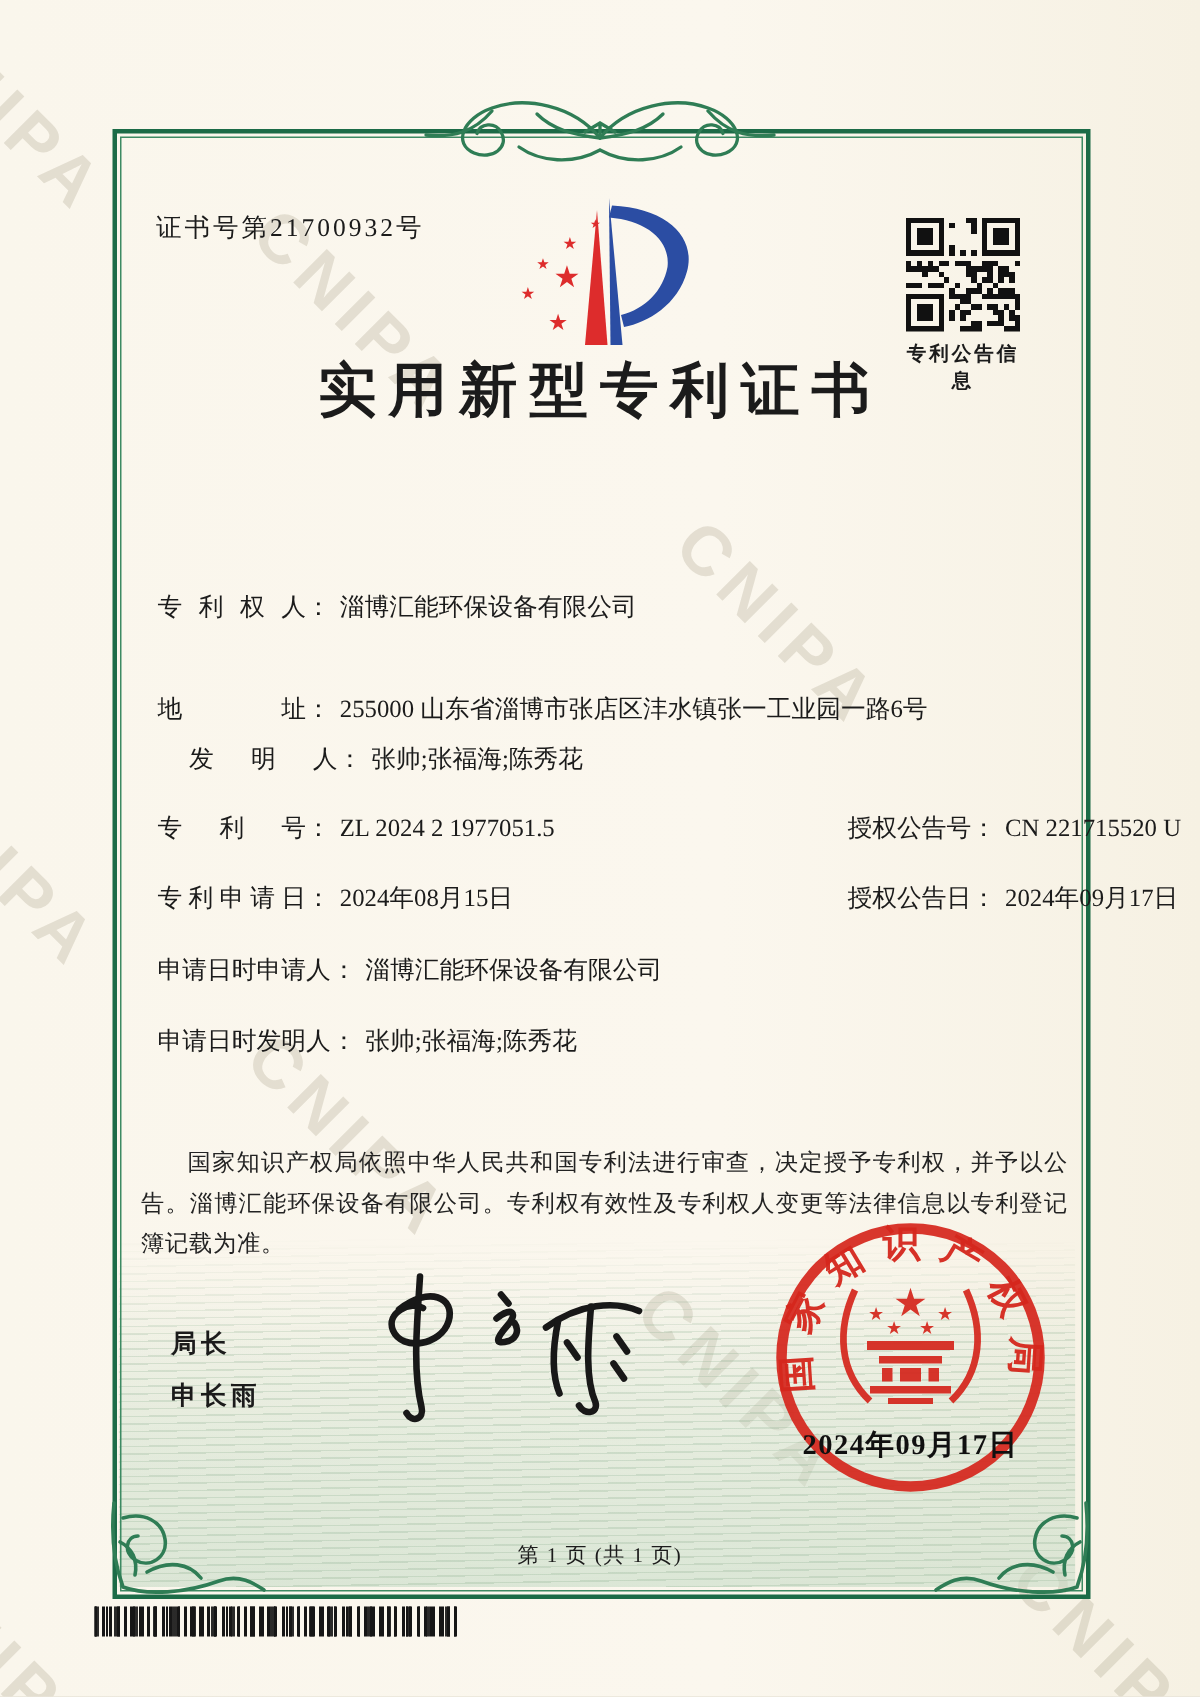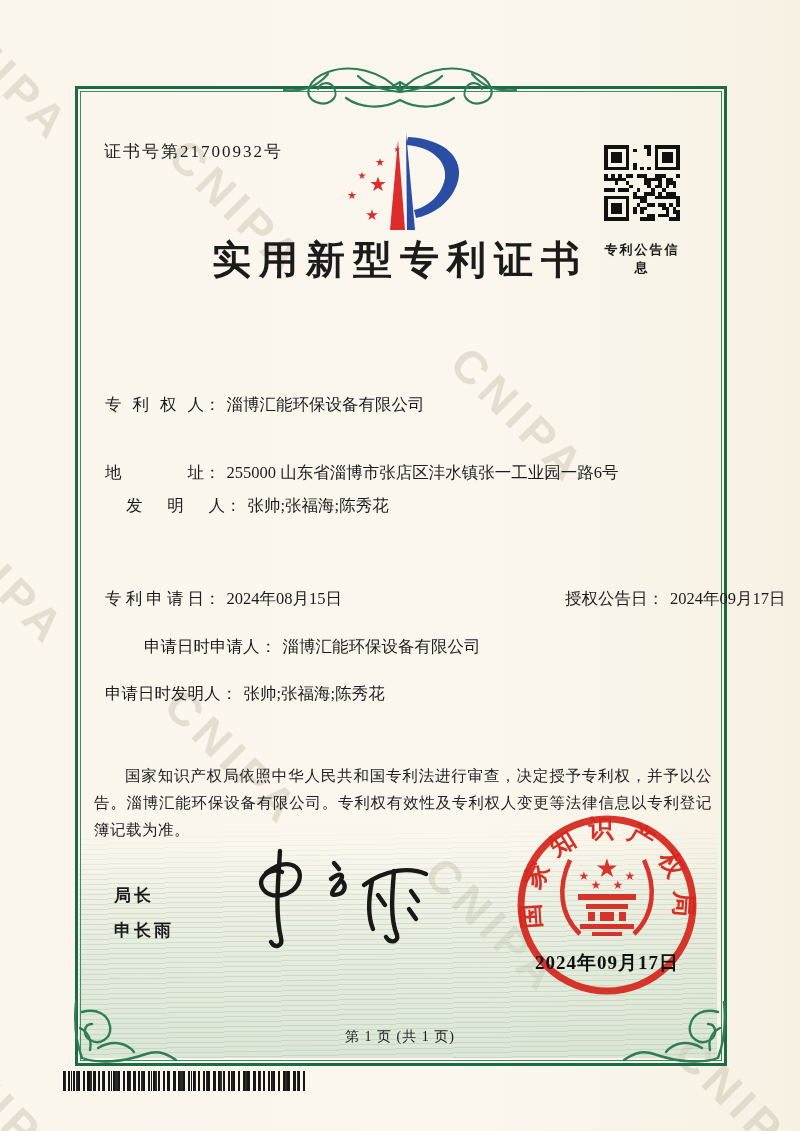--- a/index.html
+++ b/index.html
@@ -22,21 +22,21 @@
   .ornament-top{position:absolute;left:278px;top:52px;width:244px;height:70px;}
   .corner-fl{position:absolute;width:110px;height:68px;}
   .corner-left{left:68px;top:998px;}
   .corner-right{left:622px;top:998px;transform:scaleX(-1);}
 
   
   .cert-no{position:absolute;left:104px;top:140px;font-size:17px;letter-spacing:2px;}
   .logo{position:absolute;left:336px;top:131px;width:180px;height:104px;}
   .qr-wrap{position:absolute;left:599px;top:145px;width:86px;text-align:center;}
   .qr{width:76px;height:76px;display:block;margin:0 auto;}
-  .qr-caption{margin-top:20px;font-size:13px;font-weight:bold;letter-spacing:2px;
+  .qr-caption{margin-top:6px;font-size:13px;font-weight:bold;letter-spacing:2px;
               font-family:"Liberation Serif","DejaVu Serif",serif;}
 
   .title{position:absolute;left:0;top:233px;width:100%;text-align:center;
          font-size:39px;font-weight:bold;letter-spacing:8px;}
 
   
   .row{position:absolute;left:105px;font-size:16.5px;white-space:nowrap;}
   .lbl{display:inline-block;width:99px;text-align:justify;text-align-last:justify;vertical-align:bottom;}
   .lbl-w7{display:inline-block;width:116px;vertical-align:bottom;}
   .colon{display:inline-block;margin-right:6px;}
@@ -361,25 +361,29 @@
 
   <div class="row" style="top:394px;">
     <span class="lbl">专利权人</span><span class="colon">：</span><span>淄博汇能环保设备有限公司</span>
   </div>
   <div class="row" style="top:446px;margin-top:16px;">
     <span class="lbl">地址</span><span class="colon">：</span><span>255000 山东省淄博市张店区沣水镇张一工业园一路6号</span>
   </div>
   <div class="row" style="top:495px;margin-left:21px;">
     <span class="lbl">发明人</span><span class="colon">：</span><span>张帅;张福海;陈秀花</span>
   </div>
+  <div class="row" style="top:541px;">
+    <span class="lbl">专利号</span><span class="colon">：</span><span>ZL 2024 2 1977051.5</span>
+    <span class="rcol"><span class="rlbl">授权公告号</span><span class="colon">：</span><span>CN 221715520 U</span></span>
+  </div>
   <div class="row" style="top:588px;">
     <span class="lbl">专利申请日</span><span class="colon">：</span><span>2024年08月15日</span>
     <span class="rcol"><span class="rlbl">授权公告日</span><span class="colon">：</span><span>2024年09月17日</span></span>
   </div>
-  <div class="row" style="top:636px;margin-left:39px;">
+  <div class="row" style="top:636px;">
     <span class="lbl-w7">申请日时申请人</span><span class="colon">：</span><span>淄博汇能环保设备有限公司</span>
   </div>
   <div class="row" style="top:683px;">
     <span class="lbl-w7">申请日时发明人</span><span class="colon">：</span><span>张帅;张福海;陈秀花</span>
   </div>
 
   <div class="notice">国家知识产权局依照中华人民共和国专利法进行审查，决定授予专利权，并予以公告。淄博汇能环保设备有限公司。专利权有效性及专利权人变更等法律信息以专利登记簿记载为准。</div>
 
   <div class="sign-title">局长</div>
   <div class="sign-name">申长雨</div>

